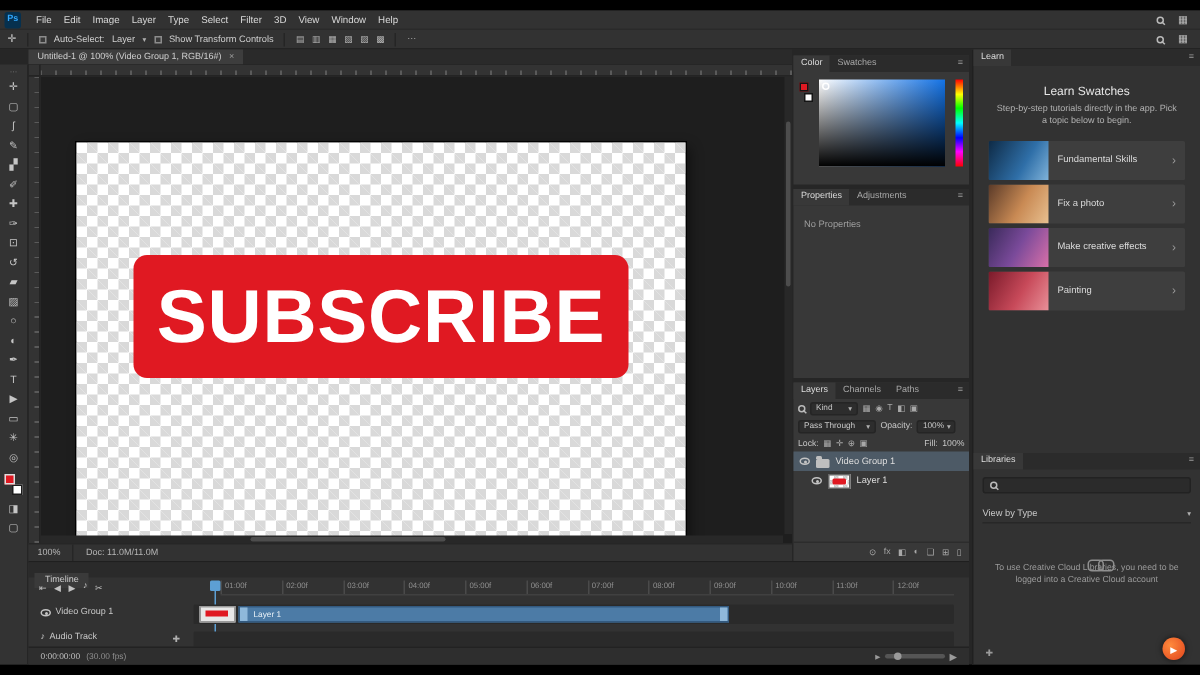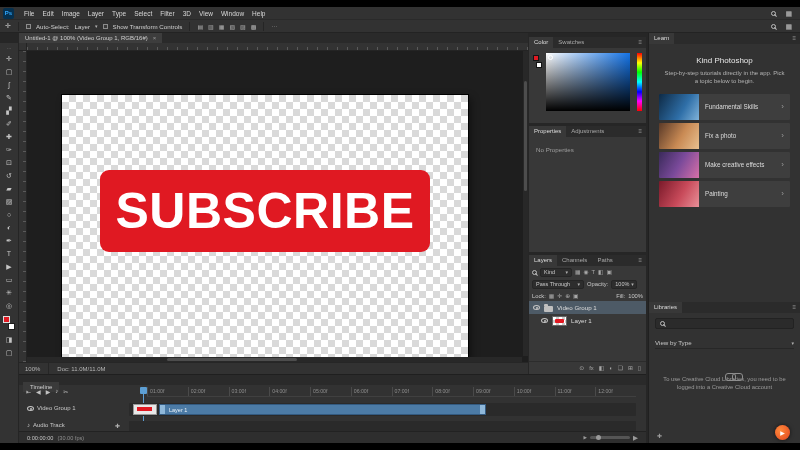--- a/index.html
+++ b/index.html
@@ -36,21 +36,21 @@
   .tool{width:100%;height:13px;line-height:13px;text-align:center;font-size:7px;color:#c5c5c5}
   .swatches{position:relative;width:100%;height:18px;margin-top:3px;flex:none}
   .sw-bg{position:absolute;left:8px;top:8px;width:7px;height:7px;background:#fff;border:1px solid #1d1d1d}
   .sw-fg{position:absolute;left:3px;top:1px;width:7px;height:7px;background:#e01922;border:1px solid #ddd}
 
   
   .canvas{position:absolute;left:19px;top:43px;width:509px;height:319px;background:#1e1e1e;overflow:hidden}
   .rcorner{position:absolute;left:0;top:0;width:8px;height:8px;background:#333;border-right:1px solid #242424;border-bottom:1px solid #242424}
   .ruler-top{position:absolute;left:8px;top:0;right:0;height:8px;background-color:#333;border-bottom:1px solid #242424;background-image:repeating-linear-gradient(90deg,#5a5a5a 0 1px,transparent 1px 10px);background-size:100% 3px;background-position:0 100%;background-repeat:no-repeat}
   .ruler-left{position:absolute;left:0;top:8px;width:8px;bottom:0;background-color:#333;border-right:1px solid #242424;background-image:repeating-linear-gradient(0deg,#5a5a5a 0 1px,transparent 1px 10px);background-size:3px 100%;background-position:100% 0;background-repeat:no-repeat}
-  .doc{position:absolute;left:43px;top:52px;width:406px;height:265px;box-shadow:0 0 0 1px #000,3px 3px 8px rgba(0,0,0,.45);
+  .doc{position:absolute;left:32px;top:52px;width:406px;height:265px;box-shadow:0 0 0 1px #000,3px 3px 8px rgba(0,0,0,.45);
     background-color:#fff;
     background-image:linear-gradient(45deg,#d9d9d9 25%,transparent 25%,transparent 75%,#d9d9d9 75%),linear-gradient(45deg,#d9d9d9 25%,transparent 25%,transparent 75%,#d9d9d9 75%);
     background-size:14px 14px;background-position:0 0,7px 7px}
   .subscribe{position:absolute;left:38px;top:75px;width:330px;height:82px;background:#e01922;border-radius:9px;display:flex;align-items:center;justify-content:center;color:#fff;font-size:50px;font-weight:bold;letter-spacing:.5px}
   .vscroll{position:absolute;right:0;top:8px;width:5px;bottom:6px;background:#282828}
   .vthumb{position:absolute;left:1px;top:30px;width:3px;height:110px;background:#4d4d4d;border-radius:2px}
   .hscroll{position:absolute;left:8px;bottom:0;height:5px;right:6px;background:#282828}
   .hthumb{position:absolute;top:1px;left:140px;height:3px;width:130px;background:#4d4d4d;border-radius:2px}
 
   
@@ -328,21 +328,21 @@
       <span>⊞</span>
       <span>▯</span>
     </div>
   </div>
 
   <div class="learncol">
     <div class="ltabrow">
       <span class="ptab active">Learn</span>
       <span class="pmenu">≡</span>
     </div>
-    <div class="ltitle">Kind Photoshop</div>
+    <div class="ltitle">Learn Swatches</div>
     <div class="lsub">Step-by-step tutorials directly in the app. Pick a topic below to begin.</div>
     <div class="litems">
       <div class="litem">
         <span class="lthumbimg t1"></span>
         <span class="llabel">Fundamental Skills</span>
         <span class="lchev">›</span>
       </div>
       <div class="litem">
         <span class="lthumbimg t2"></span>
         <span class="llabel">Fix a photo</span>

